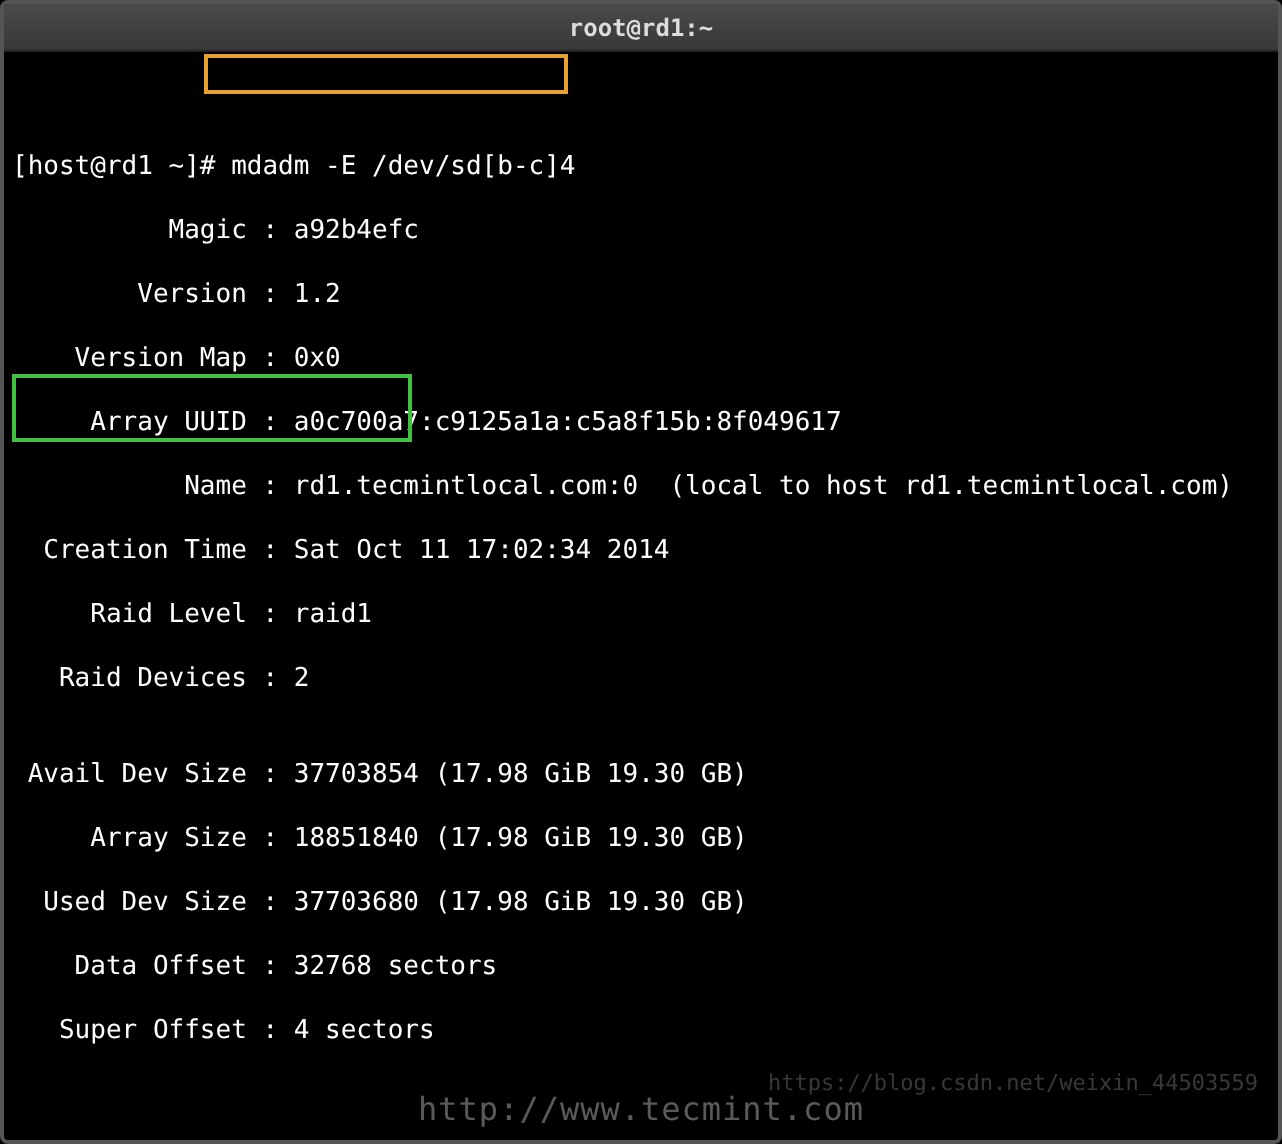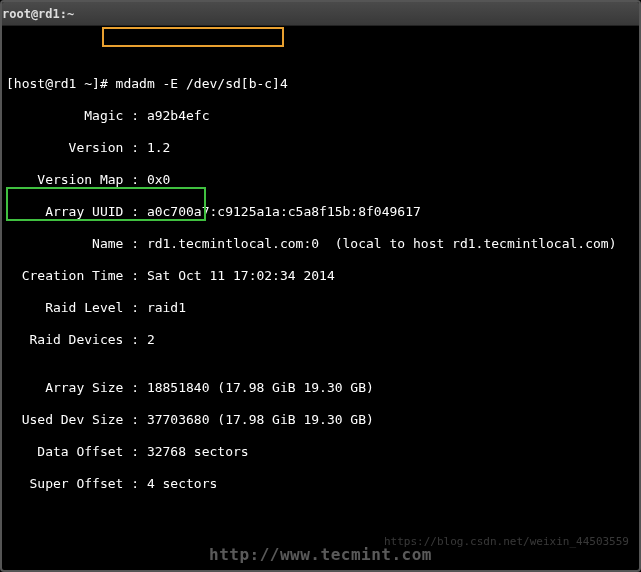--- a/index.html
+++ b/index.html
@@ -15,20 +15,21 @@
       width: 641px;
       height: 572px;
       overflow: hidden;
       border: 2px solid #555;
       border-radius: 4px;
       position: relative;
     }
     .title-bar {
       background: linear-gradient(#4a4a4a, #383838);
       height: 24px;
+      text-align: center;
       line-height: 24px;
       color: #ddd;
       font-weight: bold;
       font-size: 12px;
       border-bottom: 1px solid #222;
     }
     .terminal {
       padding: 2px 4px;
       line-height: 16px;
       white-space: pre;
@@ -52,21 +53,21 @@
       top: 161px;
       pointer-events: none;
     }
     .watermark {
       position: absolute;
       bottom: 6px;
       width: 100%;
       text-align: center;
       color: rgba(200,200,200,0.45);
       font-size: 16px;
-      font-weight: bold;
+      font-weight: normal;
       pointer-events: none;
       letter-spacing: 0.5px;
     }
     .watermark2 {
       position: absolute;
       bottom: 22px;
       right: 10px;
       color: rgba(160,160,160,0.35);
       font-size: 11px;
       pointer-events: none;
@@ -84,20 +85,21 @@
 <span class="line"><span>[host@rd1 ~]</span><span># mdadm -E /dev/sd[b-c]4</span></span>
 <span class="line">          Magic : a92b4efc</span>
 <span class="line">        Version : 1.2</span>
 <span class="line">    Version Map : 0x0</span>
 <span class="line">     Array UUID : a0c700a7:c9125a1a:c5a8f15b:8f049617</span>
 <span class="line">           Name : rd1.tecmintlocal.com:0  (local to host rd1.tecmintlocal.com)</span>
 <span class="line">  Creation Time : Sat Oct 11 17:02:34 2014</span>
 <span class="line">     Raid Level : raid1</span>
 <span class="line">   Raid Devices : 2</span>
 <span class="line"></span>
+<span class="line"> Avail Dev Size : 37703854 (17.98 GiB 19.30 GB)</span>
 <span class="line">     Array Size : 18851840 (17.98 GiB 19.30 GB)</span>
 <span class="line">  Used Dev Size : 37703680 (17.98 GiB 19.30 GB)</span>
 <span class="line">    Data Offset : 32768 sectors</span>
 <span class="line">   Super Offset : 4 sectors</span>
 
 
 <span class="line"></span>
 
 
 

